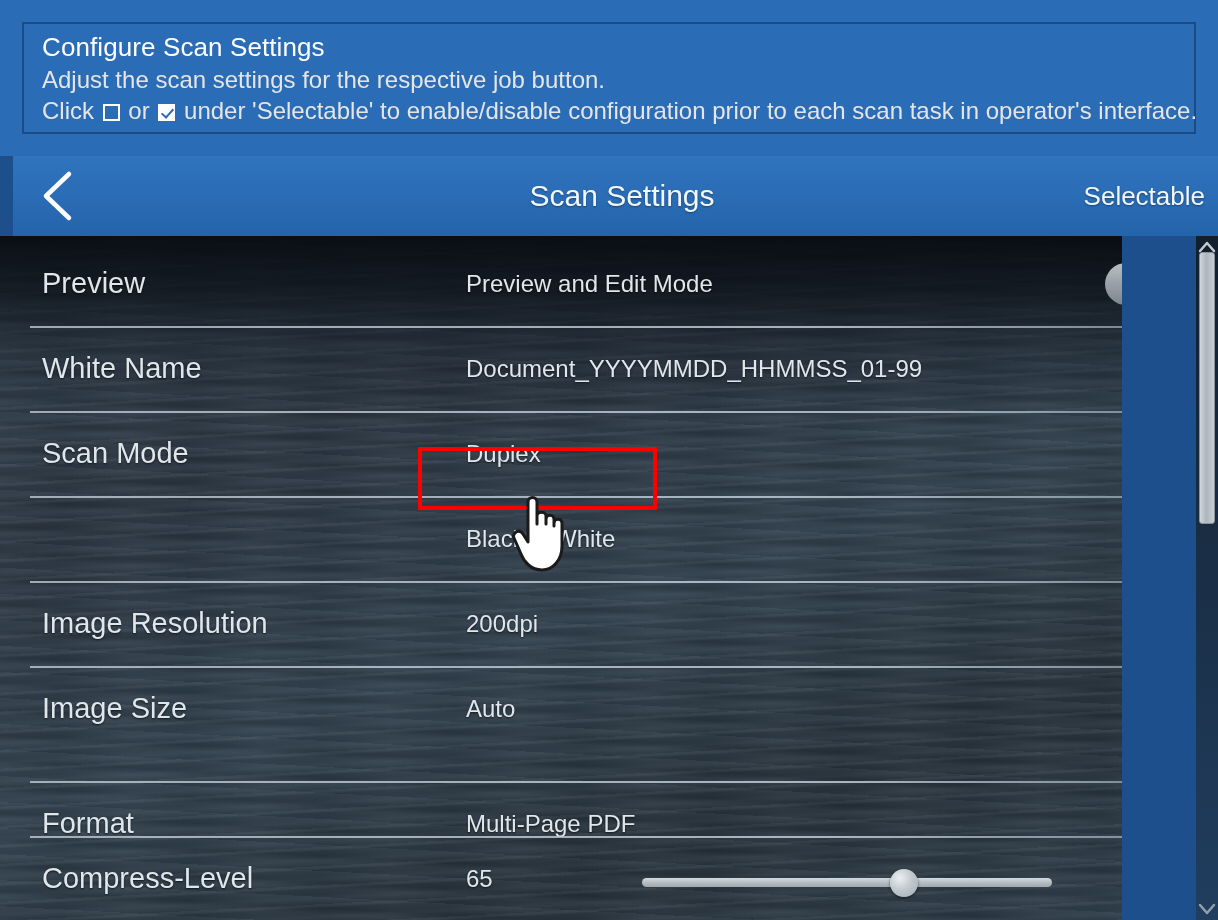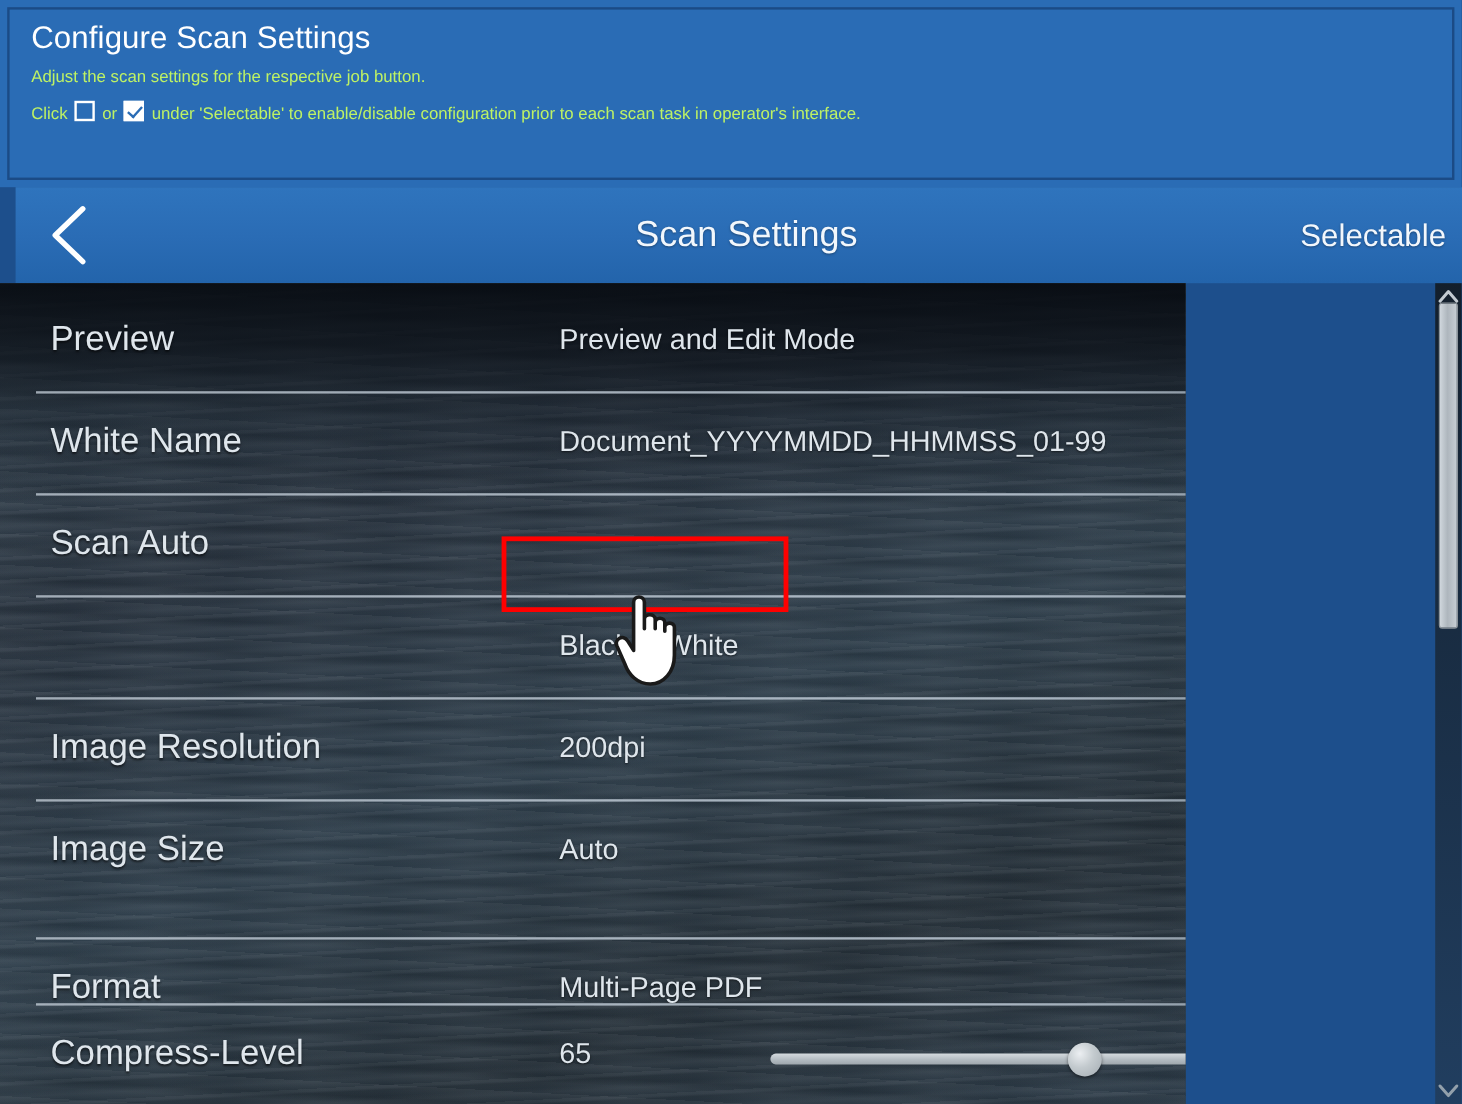--- a/index.html
+++ b/index.html
@@ -16,41 +16,41 @@
   }
 
   
   #instruction-panel {
     position: absolute;
     left: 0; top: 0;
     width: 1218px;
     height: 156px;
     background: #2a6cb5;
     box-sizing: border-box;
-    padding: 6px;
+    padding: 22px;
   }
   #instruction-inner {
     position: relative;
     width: 100%;
     height: 100%;
     box-sizing: border-box;
     border: 2px solid #1b4b86;
     background: #2a6cb5;
     padding: 6px 14px 0 18px;
   }
   #instruction-title {
     color: #ffffff;
     font-size: 26px;
     line-height: 34px;
     letter-spacing: 0.1px;
     white-space: nowrap;
   }
   .instruction-line {
-    color: #bef264;
-    font-size: 14px;
+    color: #e5e5e5;
+    font-size: 24px;
     line-height: 31px;
     white-space: nowrap;
   }
   .inline-box {
     display: inline-block;
     width: 17px;
     height: 17px;
     border: 2px solid #ffffff;
     box-sizing: border-box;
     vertical-align: -2px;
@@ -108,21 +108,21 @@
     line-height: 80px;
     color: #f2f7fc;
     font-size: 26px;
     text-shadow: 0 1px 2px rgba(0,0,0,.35);
   }
 
   
   #list-area {
     position: absolute;
     left: 0; top: 236px;
-    width: 988px;
+    width: 1122px;
     height: 684px;
     overflow: hidden;
     background-color: #2b3a47;
     background-image:
       linear-gradient(180deg, rgba(6,10,16,.92) 0px, rgba(10,15,22,.75) 55px, rgba(18,26,35,.35) 110px, rgba(30,42,54,0) 185px),
       repeating-linear-gradient(177deg, rgba(255,255,255,.045) 0px, rgba(255,255,255,.045) 2px, rgba(0,0,0,.05) 4px, rgba(0,0,0,.02) 9px, rgba(255,255,255,.03) 13px, rgba(255,255,255,0) 19px),
       repeating-linear-gradient(183deg, rgba(255,255,255,.05) 0px, rgba(255,255,255,.02) 5px, rgba(0,0,0,.06) 11px, rgba(255,255,255,.035) 17px, rgba(255,255,255,0) 26px),
       repeating-linear-gradient(90deg, rgba(255,255,255,.018) 0px, rgba(0,0,0,.025) 60px, rgba(255,255,255,.02) 130px),
       linear-gradient(160deg, #32424f 0%, #28333f 28%, #2e3e4b 55%, #253039 78%, #2c3b48 100%);
   }
@@ -297,21 +297,22 @@
       </div>
     </div>
     <div class="row" style="top: 90px;">
       <div class="row-sep" style="top: 0px;"></div>
       <div class="row-label">White Name</div>
       <div class="row-value">Document_YYYYMMDD_HHMMSS_01-99</div>
       <div class="checkbox"></div>
     </div>
     <div class="row" style="top: 175px;">
       <div class="row-sep" style="top: 0px;"></div>
-      <div class="row-label">Scan Auto</div>
+      <div class="row-label">Scan Mode</div>
+      <div class="row-value">Duplex</div>
       <div class="checkbox"></div>
     </div>
     <div class="row" style="top: 260px;">
       <div class="row-sep" style="top: 0px;"></div>
       <div class="row-value">Black &amp; White</div>
       <div class="checkbox"></div>
     </div>
     <div class="row" style="top: 345px;">
       <div class="row-sep" style="top: 0px;"></div>
       <div class="row-label">Image Resolution</div>

